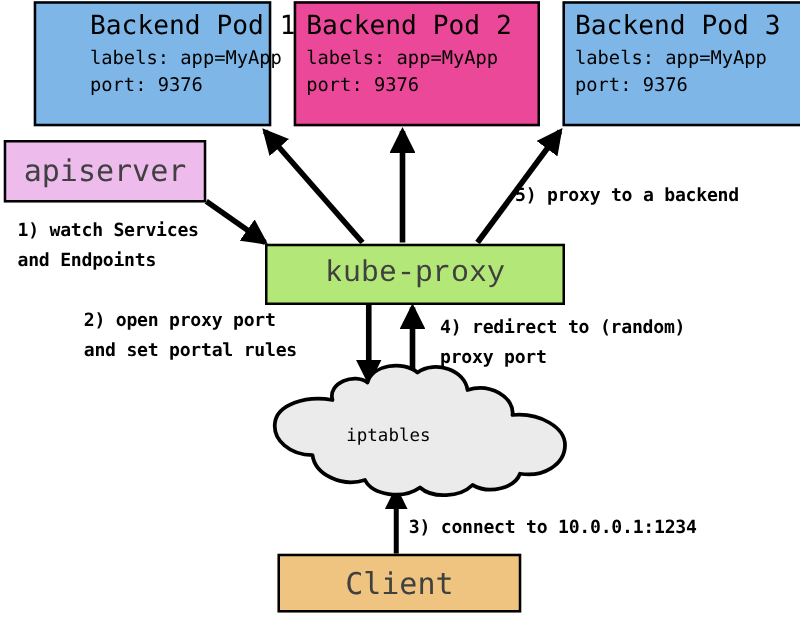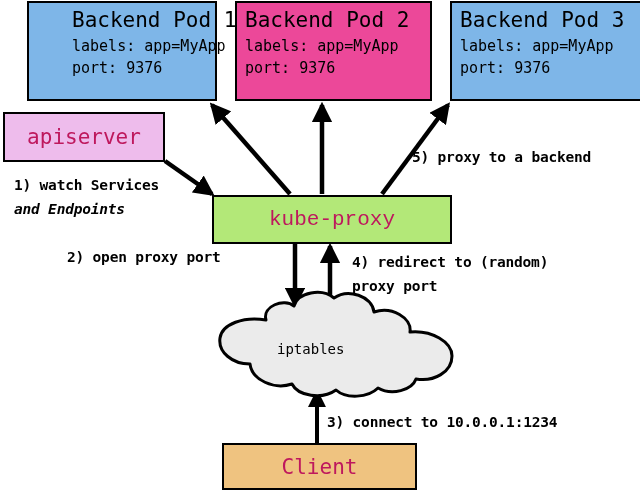--- a/index.html
+++ b/index.html
@@ -44,24 +44,24 @@
     white-space: nowrap;
     letter-spacing: 0px;
   }
   .pod-line {
     font-size: 15px;
     line-height: 22px;
     color: #000000;
     white-space: nowrap;
   }
   .node-label-lg {
-    font-size: 21px;
+    font-size: 24px;
     line-height: 26px;
     text-align: center;
-    color: #be185d;
+    color: #404040;
     white-space: nowrap;
   }
   .edge-label {
     position: absolute;
     font-family: "DejaVu Sans Mono", "Liberation Mono", monospace;
     font-weight: bold;
     font-size: 14.5px;
     line-height: 21px;
     color: #000000;
     white-space: pre;
@@ -144,23 +144,24 @@
     <div class="node-label-lg">kube-proxy</div>
   </div>
 
   <div class="cloud-label" style="left:277px; top:341px;">iptables</div>
 
   <div class="node" style="left:222px; top:443px; width:195px; height:47px; background:#EFC380;">
     <div class="node-label-lg">Client</div>
   </div>
 
   <div class="edge-label" style="left:14px; top:175px;">1) watch Services</div>
-  <div class="edge-label" style="left:14px; top:199px;font-style:italic;">and Endpoints</div>
+  <div class="edge-label" style="left:14px; top:199px;">and Endpoints</div>
 
   <div class="edge-label" style="left:67px; top:247px;">2) open proxy port</div>
+  <div class="edge-label" style="left:67px; top:271px;">and set portal rules</div>
 
   <div class="edge-label" style="left:327px; top:412px;">3) connect to 10.0.0.1:1234</div>
 
   <div class="edge-label" style="left:352px; top:252px;">4) redirect to (random)</div>
   <div class="edge-label" style="left:352px; top:276px;">proxy port</div>
 
   <div class="edge-label" style="left:412px; top:147px;">5) proxy to a backend</div>
 
 </div>
 

